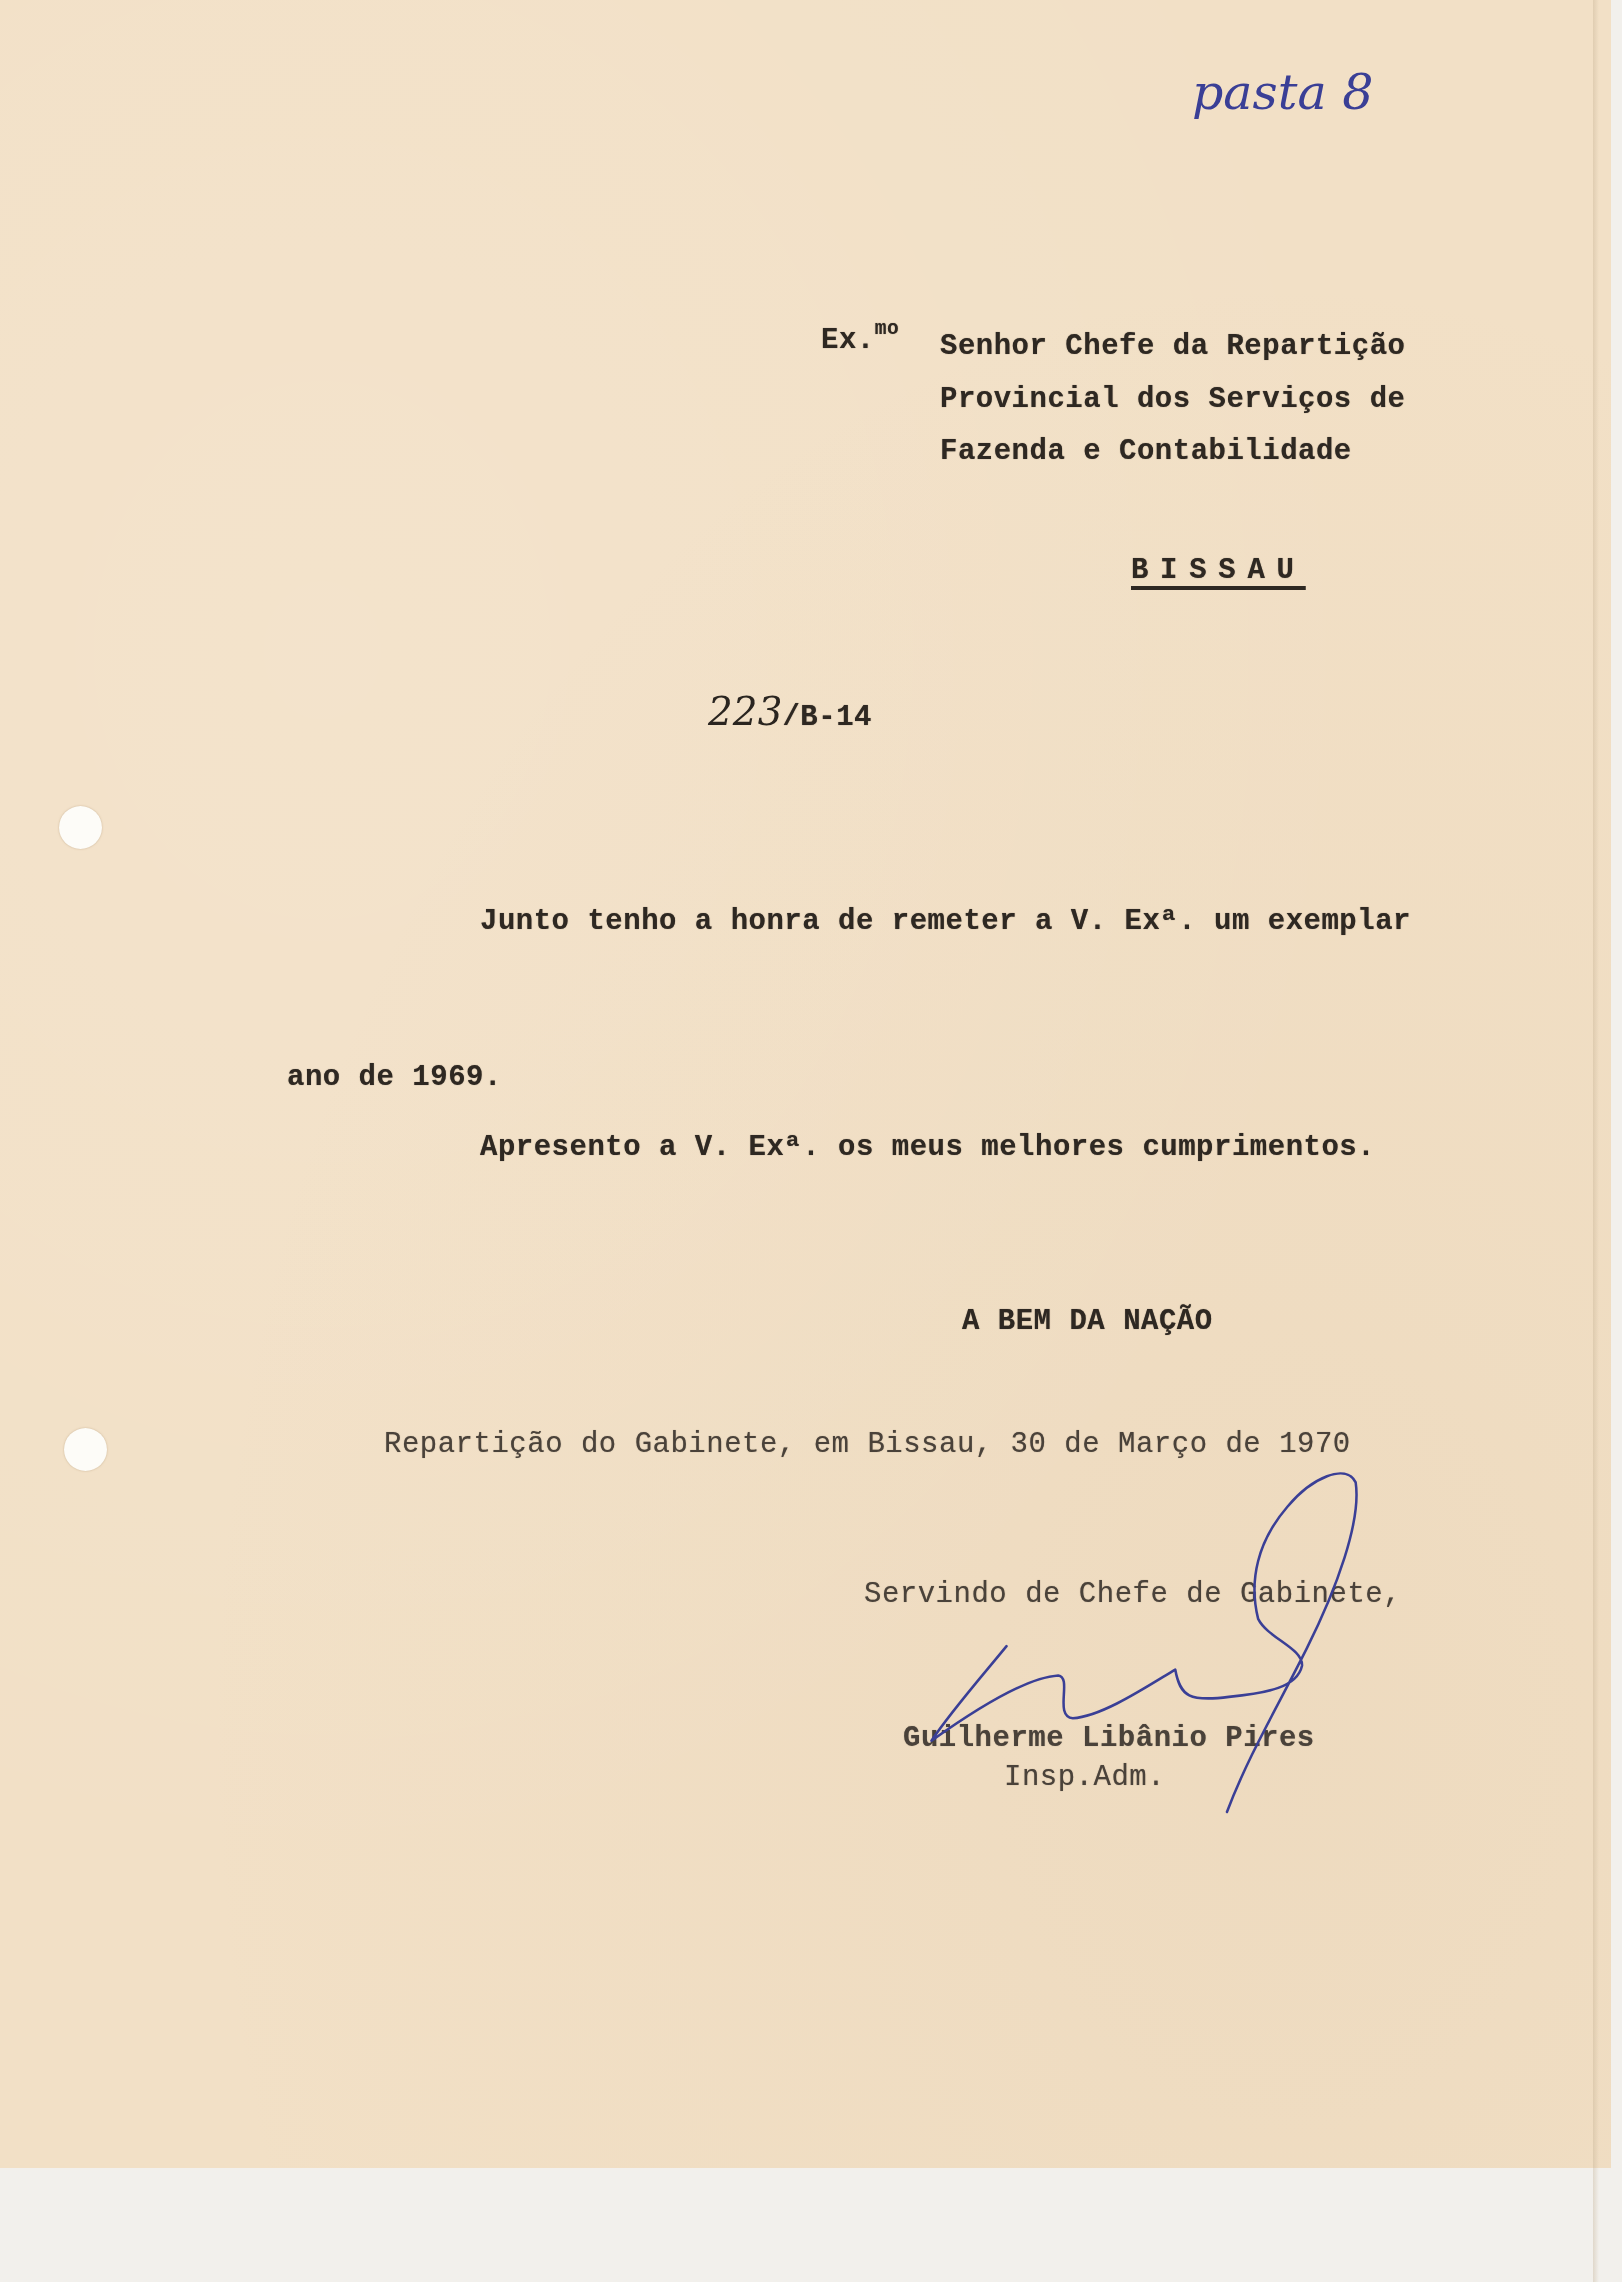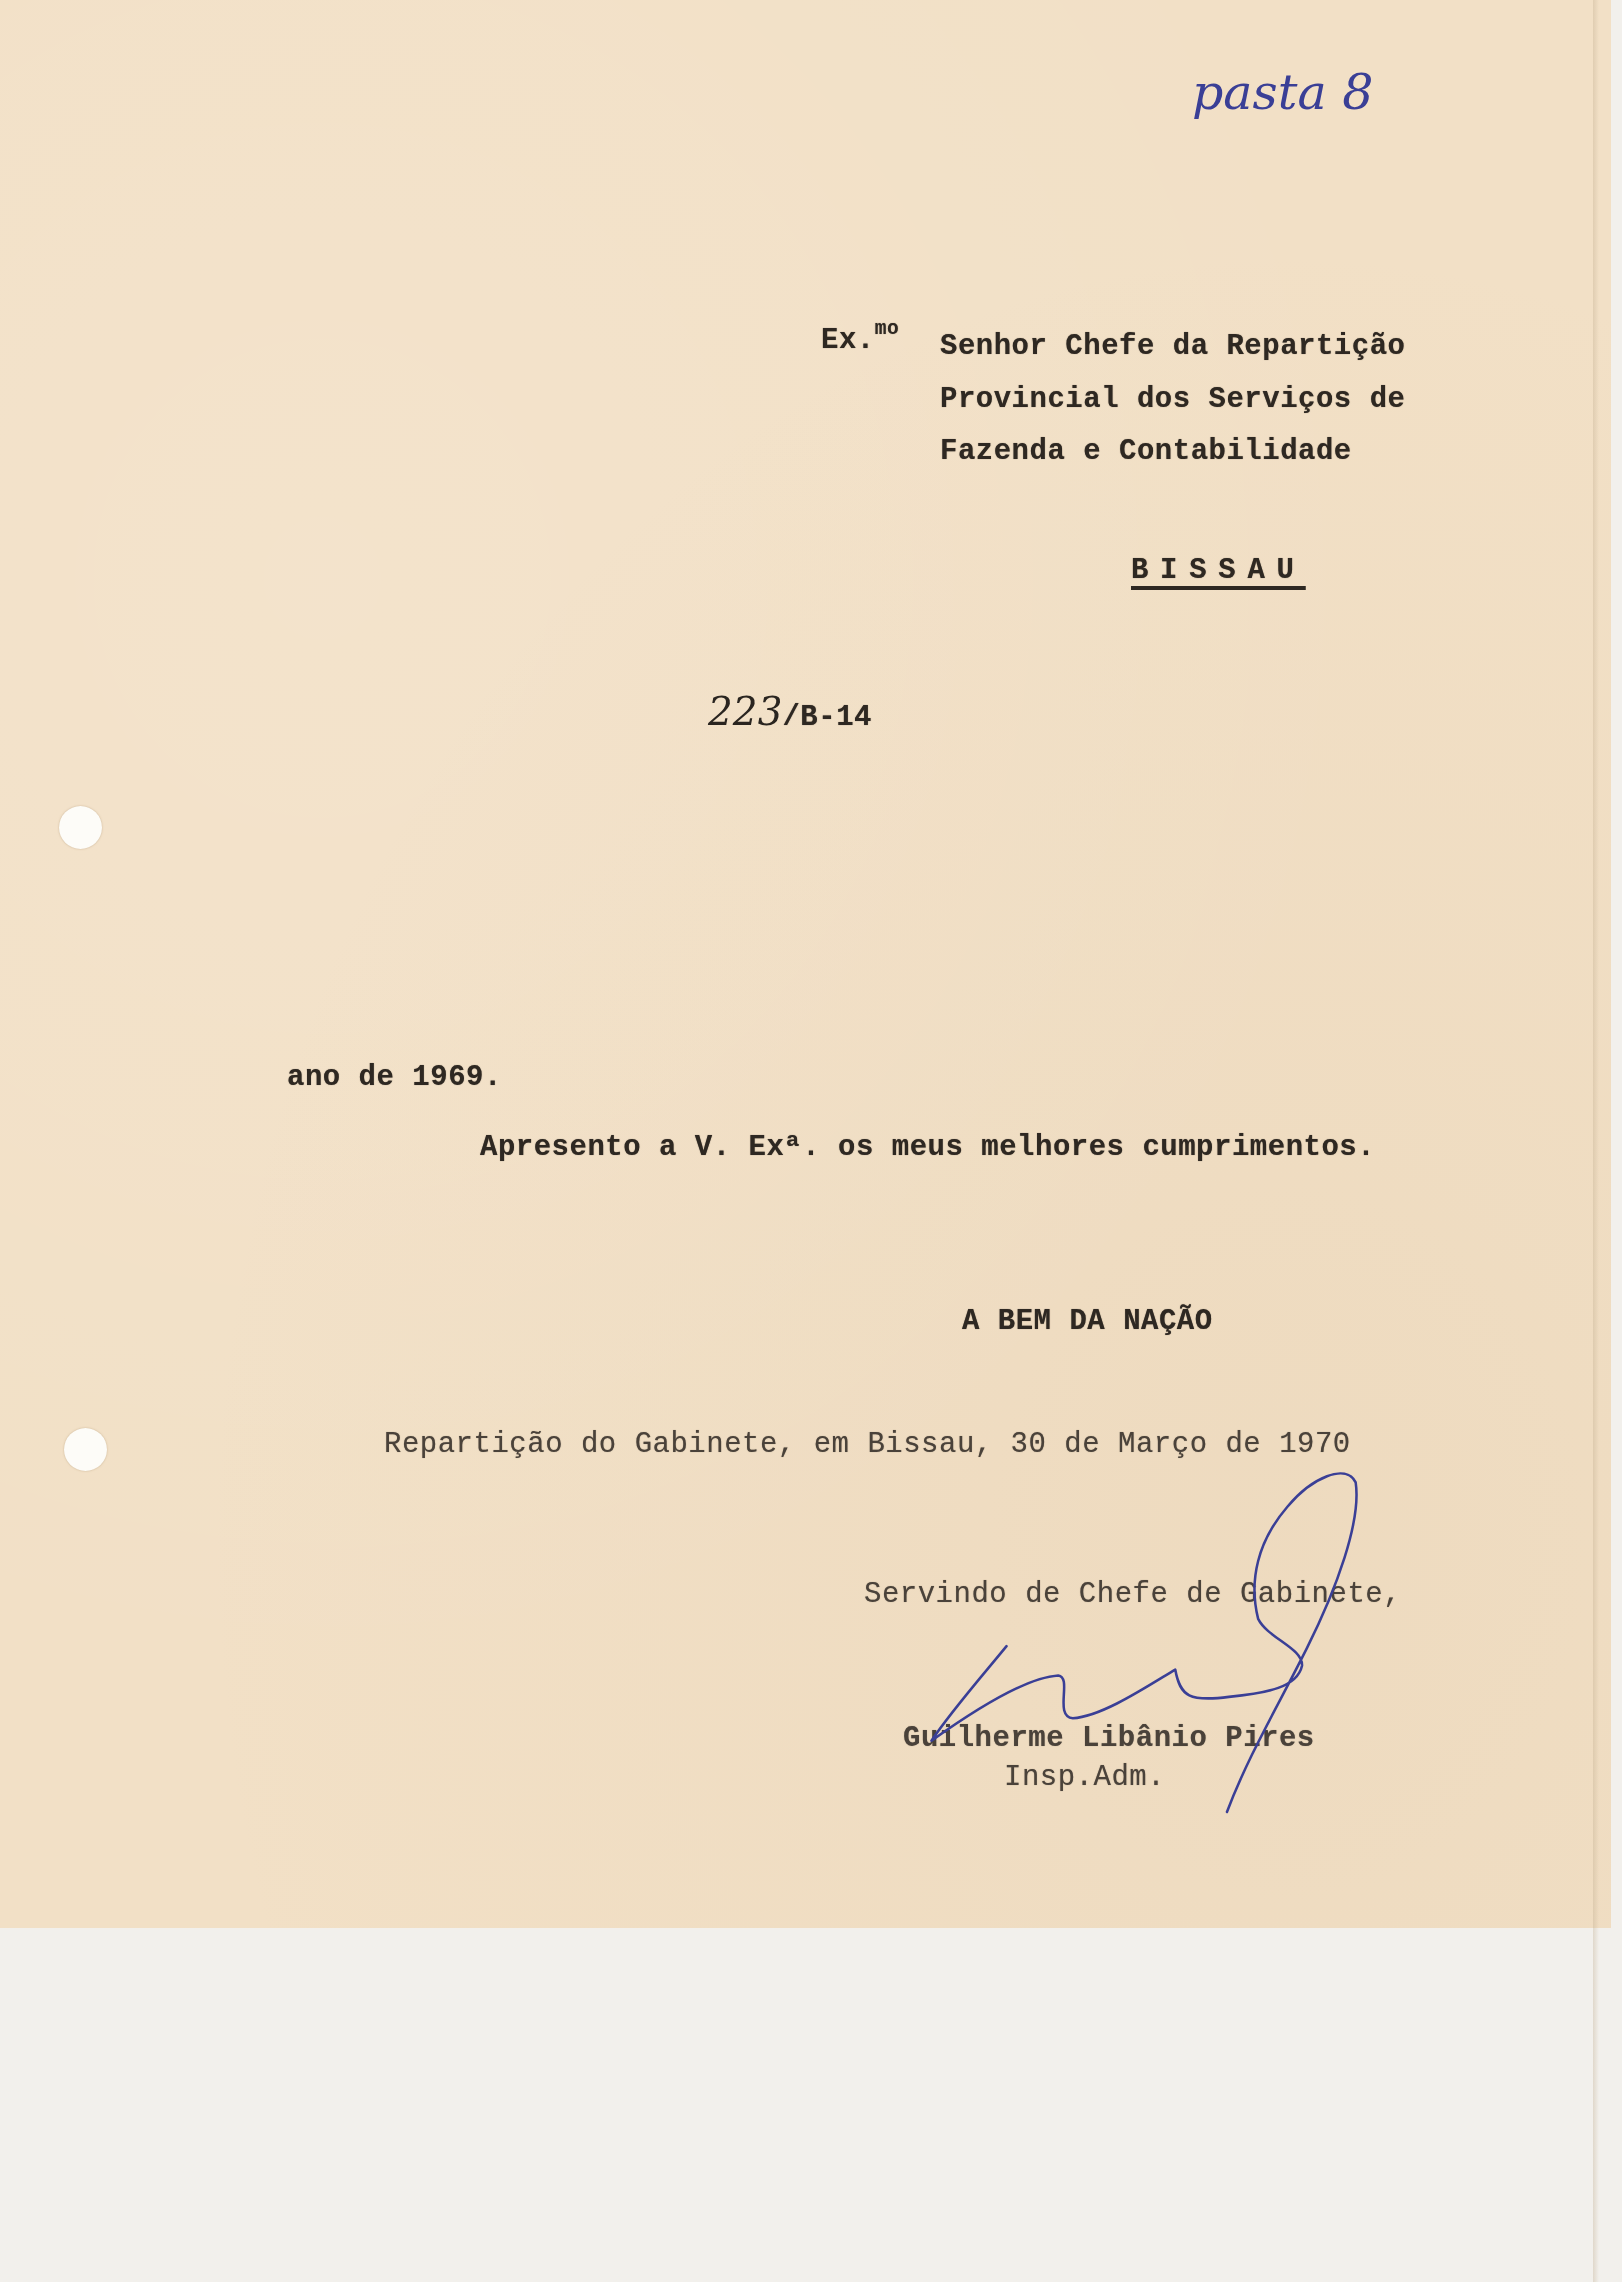--- a/index.html
+++ b/index.html
@@ -12,21 +12,21 @@
       background: #f2f0ec;
       position: relative;
       overflow: hidden;
       font-family: "Liberation Mono", "DejaVu Sans Mono", monospace;
     }
     .paper {
       position: absolute;
       left: 0;
       top: 0;
       width: 1611px;
-      height: 1928px;
+      height: 2168px;
       background: #f2e0c6;
       background-image:
         radial-gradient(ellipse at 20% 30%, rgba(255,255,255,0.10), rgba(255,255,255,0) 60%),
         radial-gradient(ellipse at 80% 80%, rgba(200,170,130,0.10), rgba(200,170,130,0) 60%);
     }
     .edge-shadow {
       position: absolute;
       right: 11.7px;
       top: 0;
       width: 5.9px;
@@ -107,20 +107,21 @@
     <div class="typed addr-line" style="top:59px; left:119px;">Provincial dos Serviços de</div>
     <div class="typed addr-line" style="top:111px; left:119px;">Fazenda e Contabilidade</div>
   </div>
 
   <div class="typed city" style="left:1131px; top:554px;">BISSAU</div>
 
   <div style="position:absolute; left:708px; top:689px;">
     <span class="hand" style="position:relative; font-size:39px; color:#2a2520;margin-top:44px;">223</span><span class="typed" style="position:relative;">/B-14</span>
   </div>
 
+  <div class="typed" style="left:480px; top:905px;">Junto tenho a honra de remeter a V. Exª. um exemplar</div>
   <div class="typed" style="left:287px; top:1045px;margin-top:16px;">ano de 1969.</div>
 
   <div class="typed" style="left:480px; top:1131px;">Apresento a V. Exª. os meus melhores cumprimentos.</div>
 
   <div class="typed" style="left:962px; top:1305px;text-align:right;">A BEM DA NAÇÃO</div>
 
   <div class="typed light" style="left:384px; top:1428px;">Repartição do Gabinete, em Bissau, 30 de Março de 1970</div>
 
   <div class="typed light" style="left:864px; top:1578px;">Servindo de Chefe de Gabinete,</div>
 

